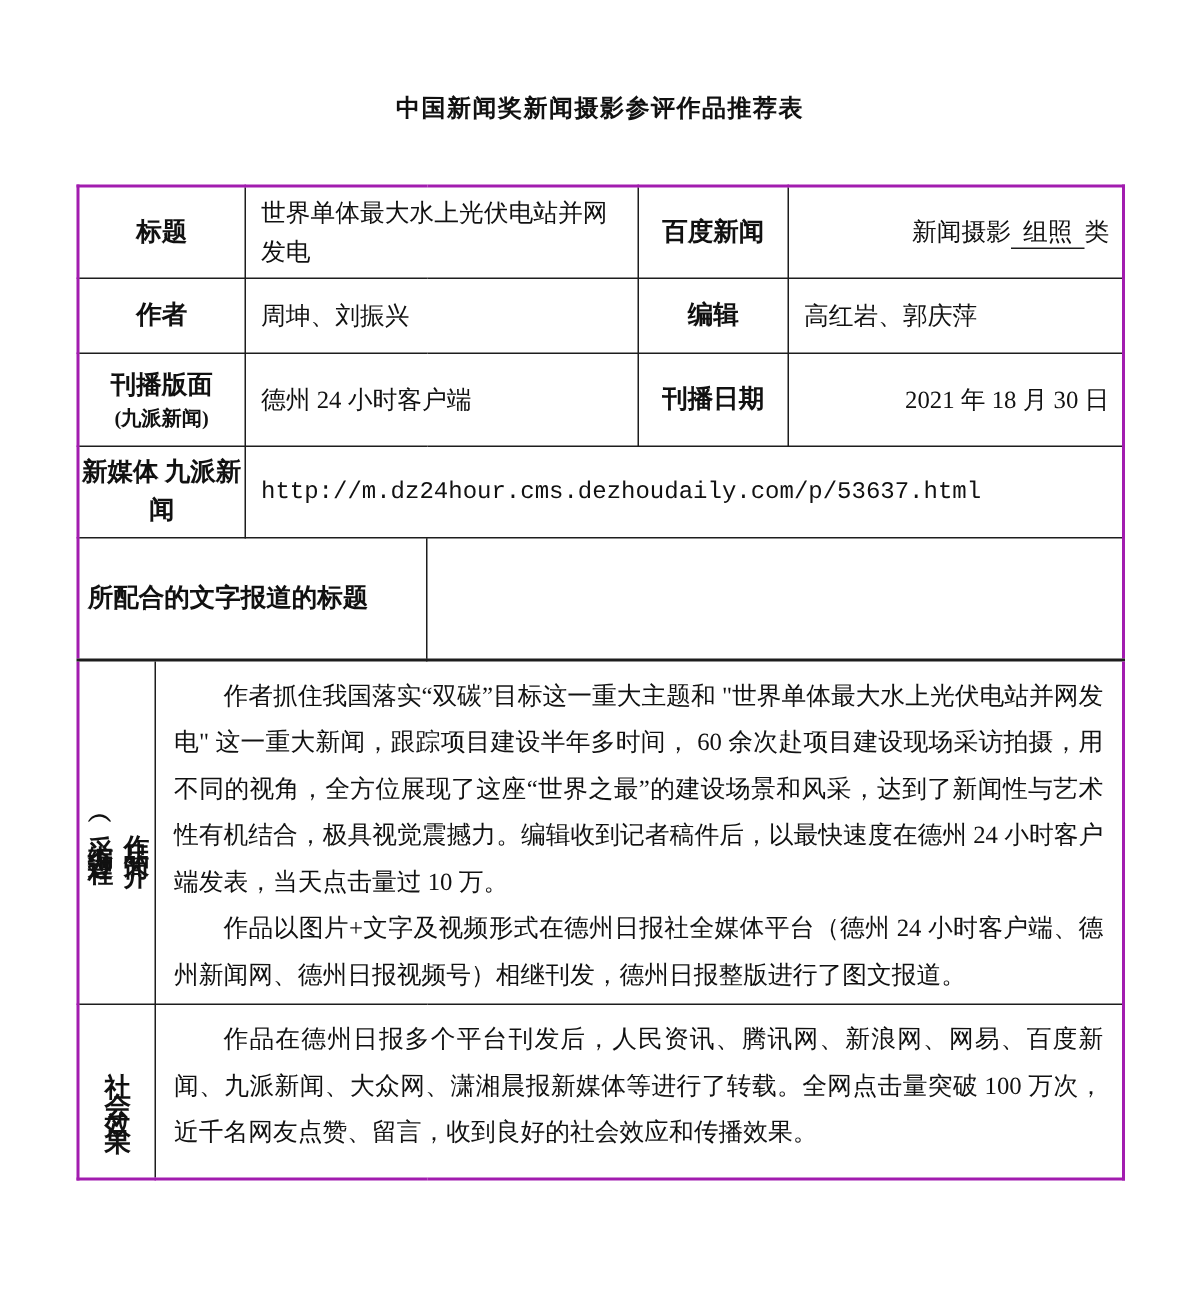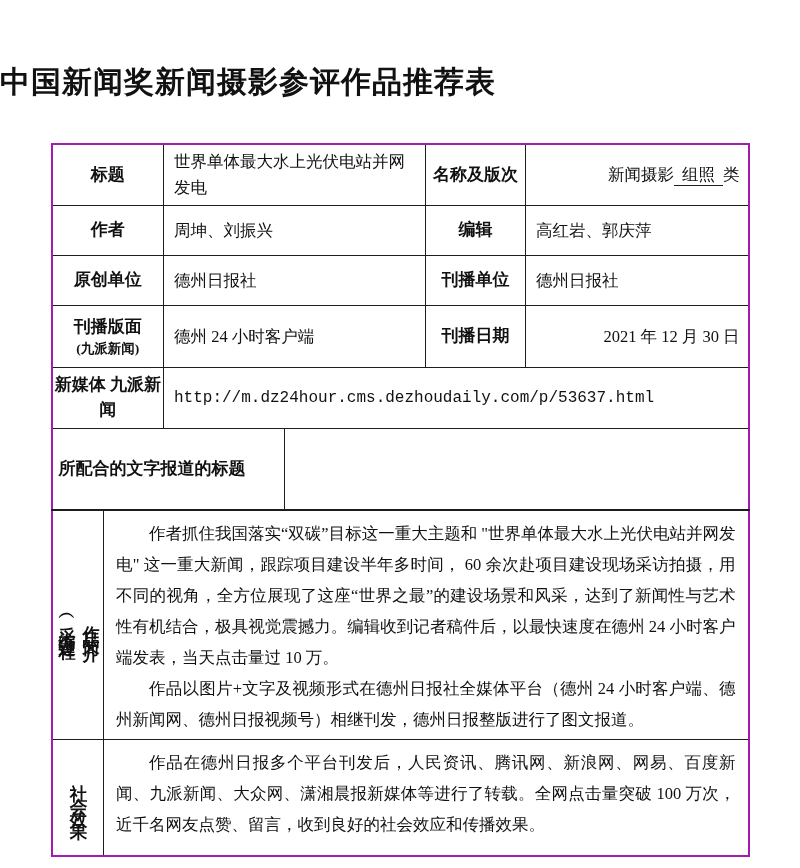--- a/index.html
+++ b/index.html
@@ -6,22 +6,22 @@
     margin: 0;
     padding: 0;
     background: #ffffff;
     width: 800px;
     height: 868px;
     color: #111111;
     font-family: "Liberation Serif", "DejaVu Serif", serif;
   }
   .doc-title {
     margin: 62px 0 11px 0;
-    text-align: left;
-    font-size: 30px;
+    text-align: center;
+    font-size: 16px;
     font-weight: 700;
     letter-spacing: 1px;
   }
   table.form {
     border-collapse: collapse;
     table-layout: fixed;
     width: 697px;
     margin: 40px auto 0 auto;
     border: 2px solid #a21caf;
   }
@@ -121,48 +121,42 @@
       <col style="width:121px">
     <col style="width:141px">
       <col style="width:100px">
       <col style="width:223px">
   </colgroup>
 
   <tbody>
       <tr class="r1">
     <td class="lbl" colspan="2">标题</td>
     <td class="val" colspan="2">世界单体最大水上光伏电站并网发电</td>
-    <td class="lbl">名称及版次</td>
+    <td class="lbl">百度新闻</td>
     <td class="val center">
       <span>新闻摄影</span><span class="u-line">组照</span><span>类</span>
     </td>
   </tr>
 
   <tr class="r2">
     <td class="lbl" colspan="2">作者</td>
     <td class="val" colspan="2">周坤、刘振兴</td>
     <td class="lbl">编辑</td>
     <td class="val">高红岩、郭庆萍</td>
   </tr>
 
-  <tr class="r3">
-    <td class="lbl" colspan="2">原创单位</td>
-    <td class="val" colspan="2">德州日报社</td>
-    <td class="lbl">刊播单位</td>
-    <td class="val">德州日报社</td>
-  </tr>
 
   <tr class="r4">
     <td class="lbl" colspan="2">
       <span>刊播版面</span>
       <span class="sub">(九派新闻)</span>
     </td>
     <td class="val" colspan="2">德州 24 小时客户端</td>
     <td class="lbl">刊播日期</td>
-    <td class="val center">2021 年 12 月 30 日</td>
+    <td class="val center">2021 年 18 月 30 日</td>
   </tr>
 
   <tr class="r5">
     <td class="lbl" colspan="2">
       <span>新媒体</span>
       <span>九派新闻</span>
     </td>
     <td class="val mono" colspan="4">http://m.dz24hour.cms.dezhoudaily.com/p/53637.html</td>
   </tr>
 

